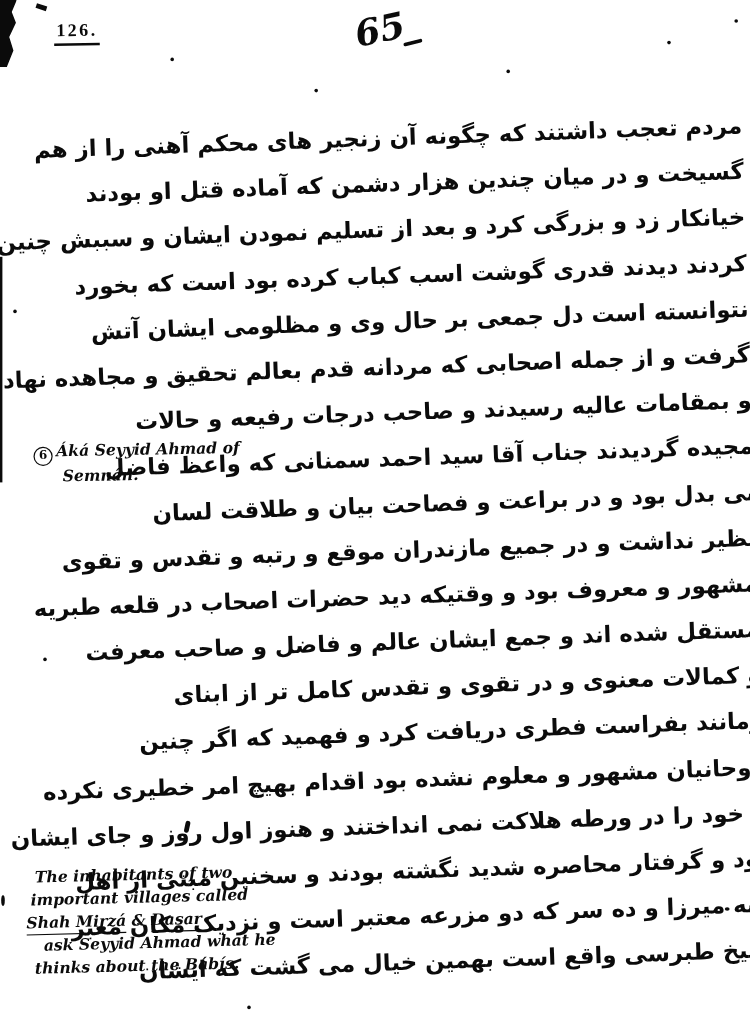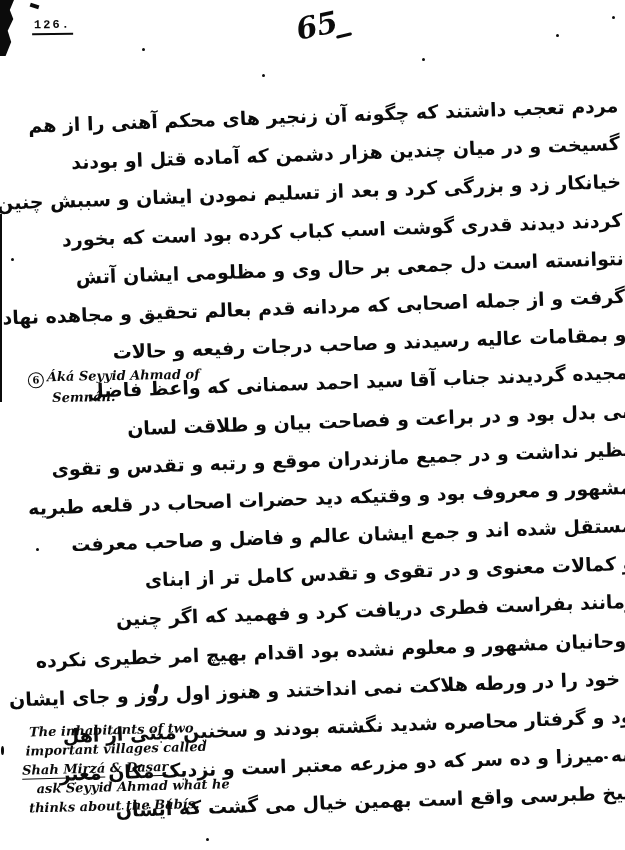--- a/index.html
+++ b/index.html
@@ -9,24 +9,24 @@
     height: 850px;
     background: #ffffff;
     color: #0b0b0b;
     overflow: hidden;
     font-family: "DejaVu Sans", sans-serif;
   }
 
   
   .stamp {
     position: absolute;
-    left: 32px; top: 18px;
-    font-family: Liberation Mono, monospace;
+    left: 45px; top: 18px;
+    font-family: Liberation Serif, serif;
     font-weight: 700;
-    font-size: 12px;
+    font-size: 15px;
     letter-spacing: 2px;
     border-bottom: 2.5px solid #0b0b0b;
     padding: 0 2px 1px 2px;
     transform: rotate(-1deg);
   }
 
   
   .folio {
     position: absolute;
     left: 296px; top: 8px;

